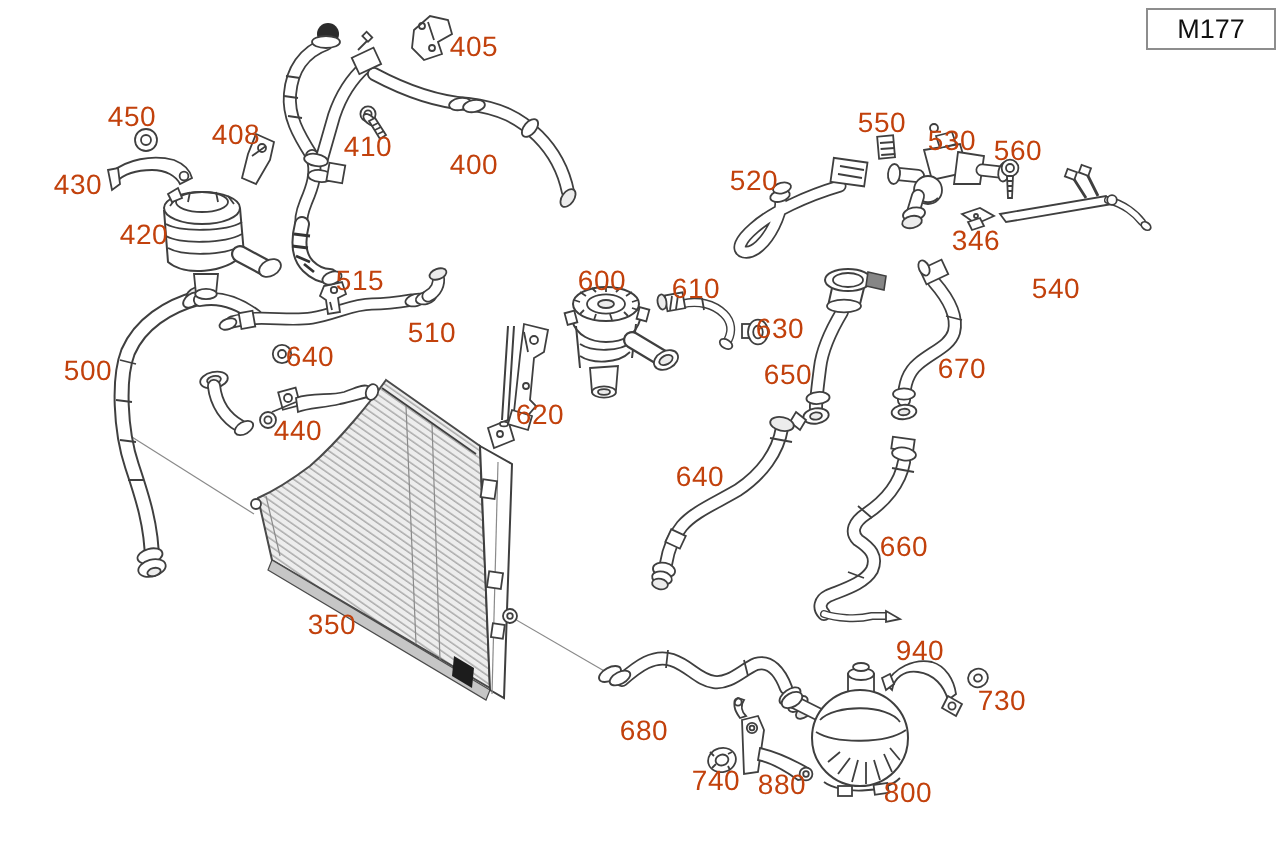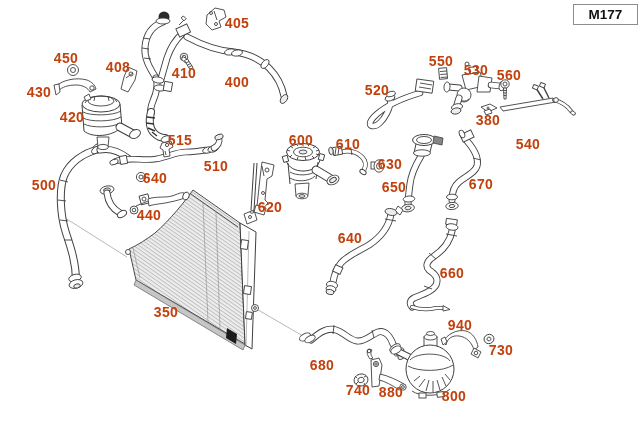--- a/index.html
+++ b/index.html
@@ -1,17 +1,17 @@
 <!DOCTYPE html>
 <html><head>
 <meta charset="utf-8">
 <style>
   html,body{margin:0;padding:0;background:#fff;}
   .stage{position:relative;width:640px;height:425px;background:#fff;overflow:hidden;
-         font-family:"Liberation Sans",sans-serif;font-weight:bold;}
+         font-family:"Liberation Sans",sans-serif;}
   .art{position:absolute;left:0;top:0;}
   .co{position:absolute;transform:translate(-50%,-50%);font-size:14px;color:#c2410c;
       white-space:nowrap;letter-spacing:.3px;}
   .badge{position:absolute;left:573px;top:4px;width:63px;height:19px;border:1.2px solid #8d8d8d;
          background:#fff;display:flex;align-items:center;justify-content:center;
          font-size:13.5px;color:#111;}
   
   .o8{fill:none;stroke:#3f3f3f;stroke-width:8;stroke-linecap:round}
   .i8{fill:none;stroke:#fff;stroke-width:6;stroke-linecap:round}
   .o7{fill:none;stroke:#3f3f3f;stroke-width:7;stroke-linecap:round}
@@ -412,21 +412,21 @@
 <div class="co" style="left:39px;top:92px">430</div>
 <div class="co" style="left:149px;top:215px">440</div>
 <div class="co" style="left:66px;top:58px">450</div>
 <div class="co" style="left:155px;top:178px">640</div>
 <div class="co" style="left:44px;top:185px">500</div>
 <div class="co" style="left:216px;top:166px">510</div>
 <div class="co" style="left:180px;top:140px">515</div>
 <div class="co" style="left:377px;top:90px">520</div>
 <div class="co" style="left:476px;top:70px">530</div>
 <div class="co" style="left:528px;top:144px">540</div>
-<div class="co" style="left:488px;top:120px">380</div>
+<div class="co" style="left:488px;top:120px">346</div>
 <div class="co" style="left:441px;top:61px">550</div>
 <div class="co" style="left:509px;top:75px">560</div>
 <div class="co" style="left:301px;top:140px">600</div>
 <div class="co" style="left:348px;top:144px">610</div>
 <div class="co" style="left:270px;top:207px">620</div>
 <div class="co" style="left:390px;top:164px">630</div>
 <div class="co" style="left:350px;top:238px">640</div>
 <div class="co" style="left:394px;top:187px">650</div>
 <div class="co" style="left:452px;top:273px">660</div>
 <div class="co" style="left:481px;top:184px">670</div>

